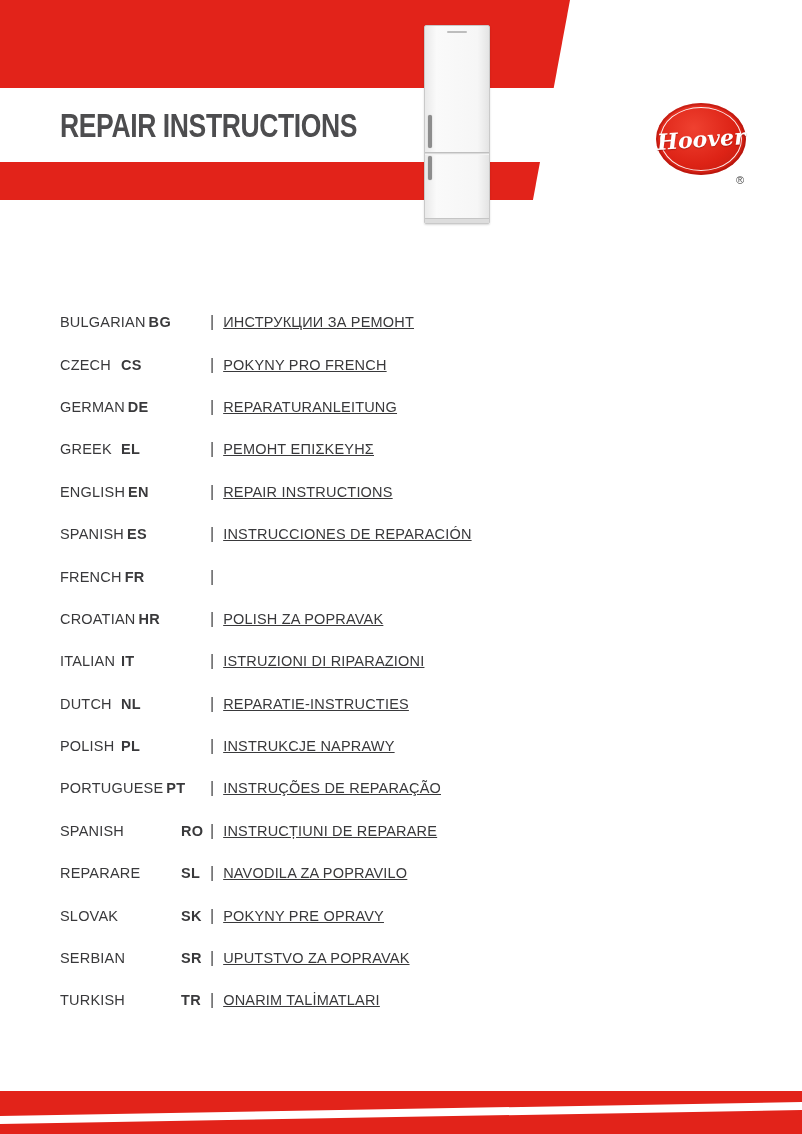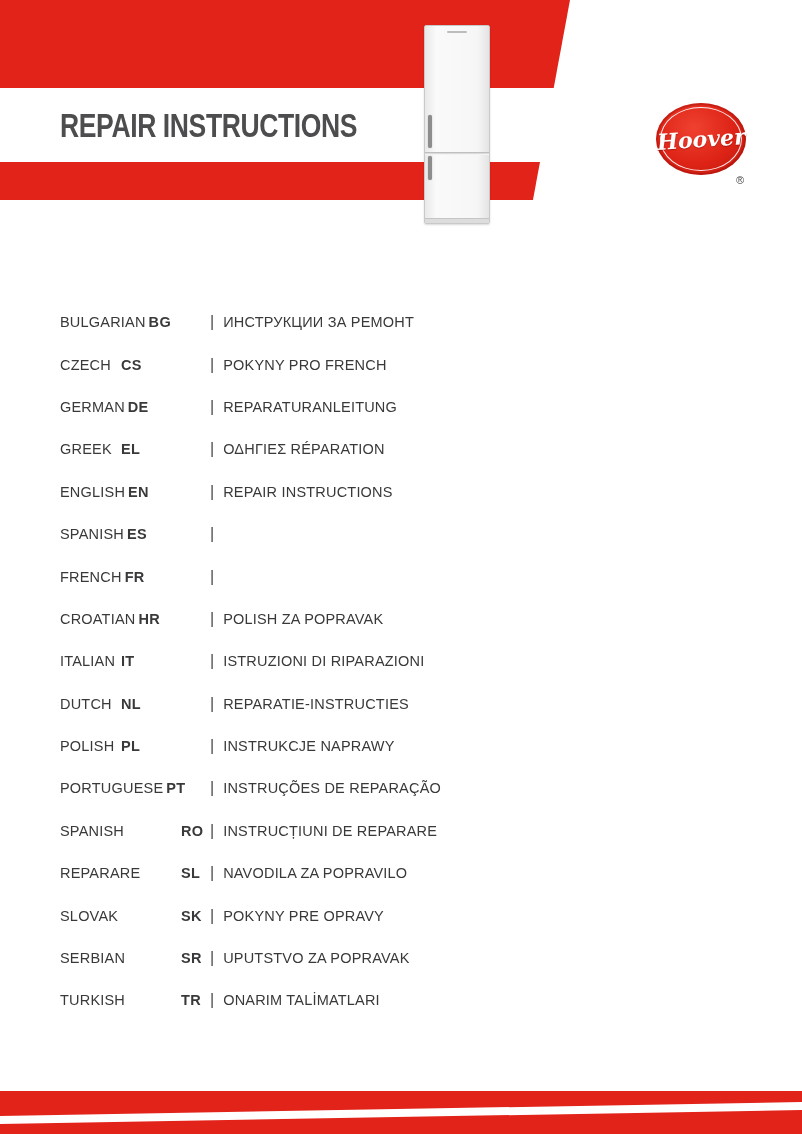--- a/index.html
+++ b/index.html
@@ -156,20 +156,21 @@
   .language-row:nth-child(n+13) .lang-name { min-width: 118px; }
   .lang-sep {
     color: #48484A;
     font-size: 16px;
     margin-right: 9px;
     font-weight: 400;
   }
   .lang-title {
     letter-spacing: 0.2px;
     white-space: nowrap;
+    text-decoration: underline;
   }
 
   
   .footer {
     position: absolute;
     left: 0; right: 0;
     top: 1091px; height: 43px;
     background: #E2231A;
     overflow: hidden;
     z-index: 1;
@@ -230,36 +231,37 @@
     </div>
     <span class="lang-sep">|</span>
     <span class="lang-title">REPARATURANLEITUNG</span>
   </div>
 
   <div class="language-row">
     <div class="lang-left">
       <span class="lang-name">GREEK</span><span class="lang-code">EL</span>
     </div>
     <span class="lang-sep">|</span>
-    <span class="lang-title">ΟΔΗΓΙΕΣ RÉPARATION</span>
+    <span class="lang-title">РЕМОНТ ΕΠΙΣΚΕΥΗΣ</span>
   </div>
 
   <div class="language-row">
     <div class="lang-left">
       <span class="lang-name">ENGLISH</span><span class="lang-code">EN</span>
     </div>
     <span class="lang-sep">|</span>
     <span class="lang-title">REPAIR INSTRUCTIONS</span>
   </div>
 
   <div class="language-row">
     <div class="lang-left">
       <span class="lang-name">SPANISH</span><span class="lang-code">ES</span>
     </div>
     <span class="lang-sep">|</span>
+    <span class="lang-title">INSTRUCCIONES DE REPARACIÓN</span>
   </div>
 
   <div class="language-row">
     <div class="lang-left">
       <span class="lang-name">FRENCH</span><span class="lang-code">FR</span>
     </div>
     <span class="lang-sep">|</span>
   </div>
 
   <div class="language-row">

